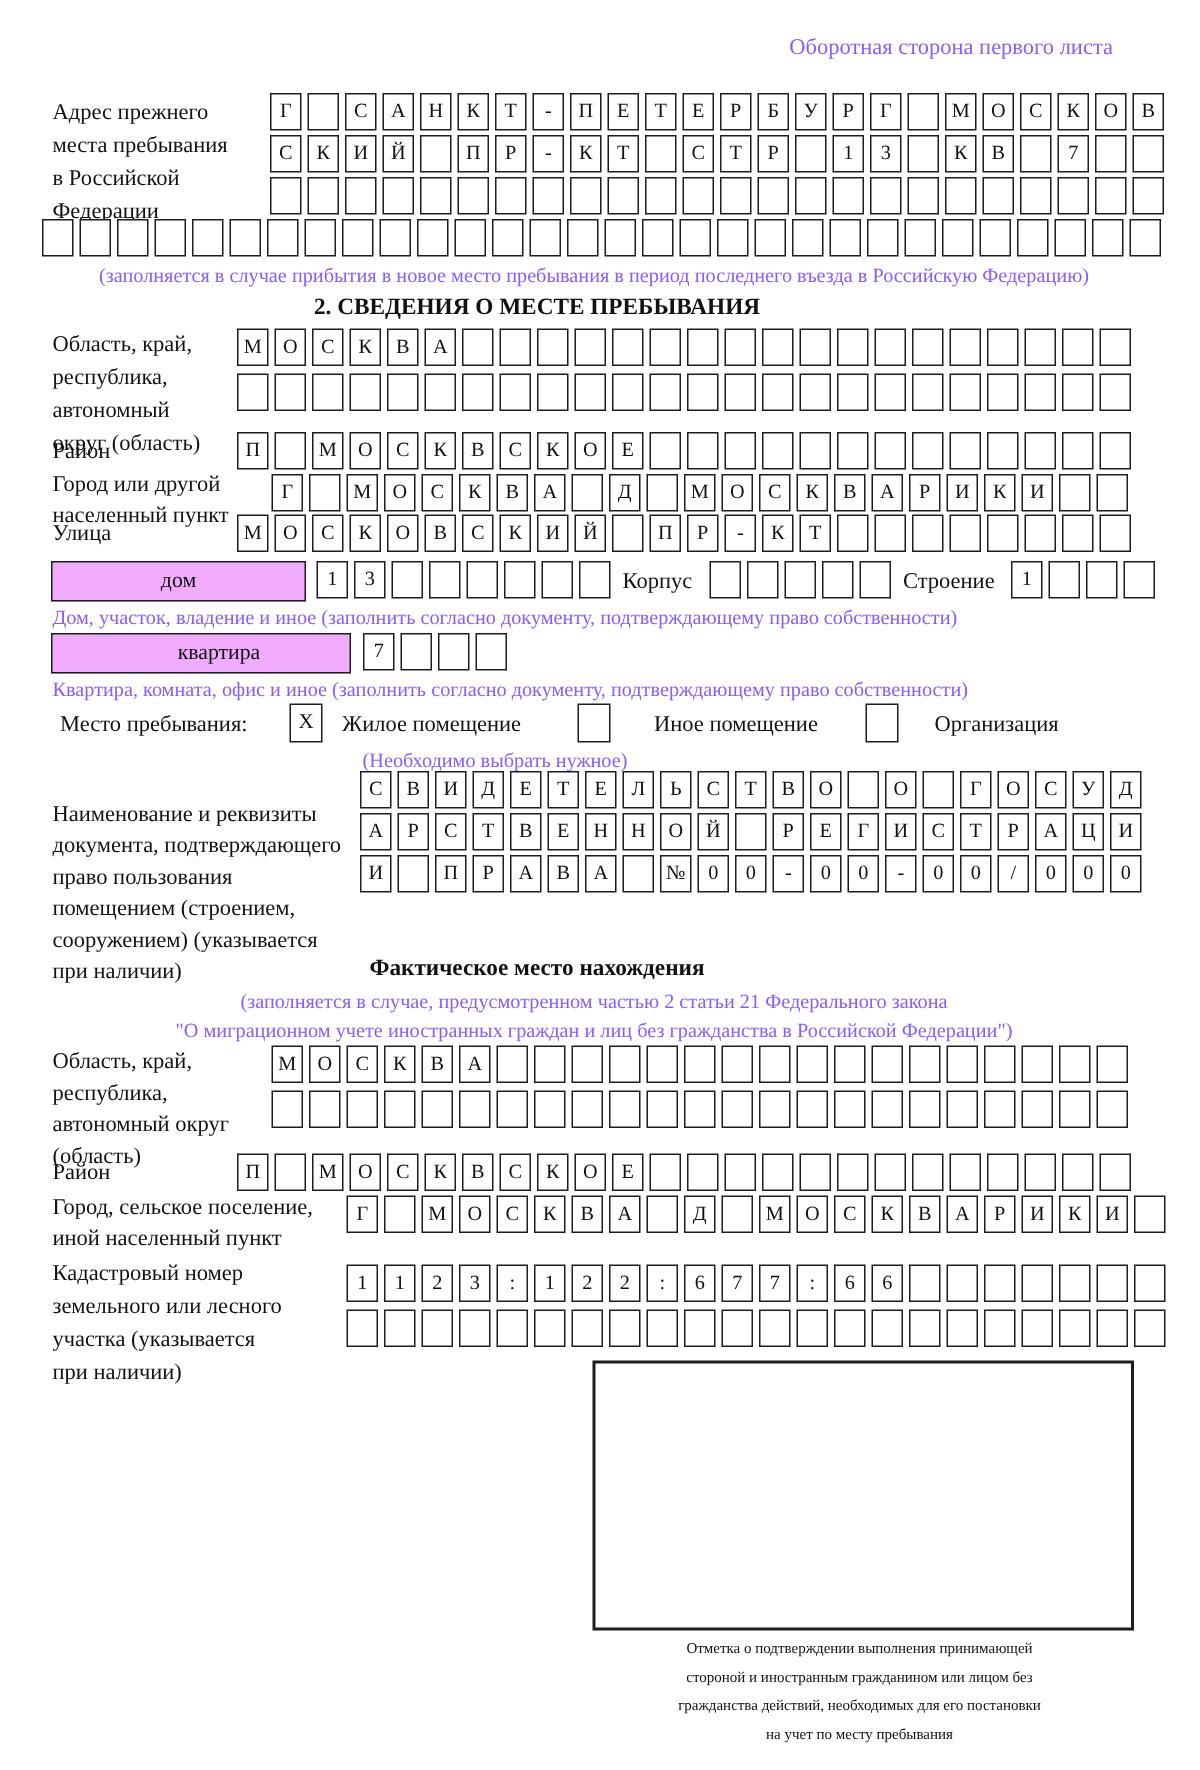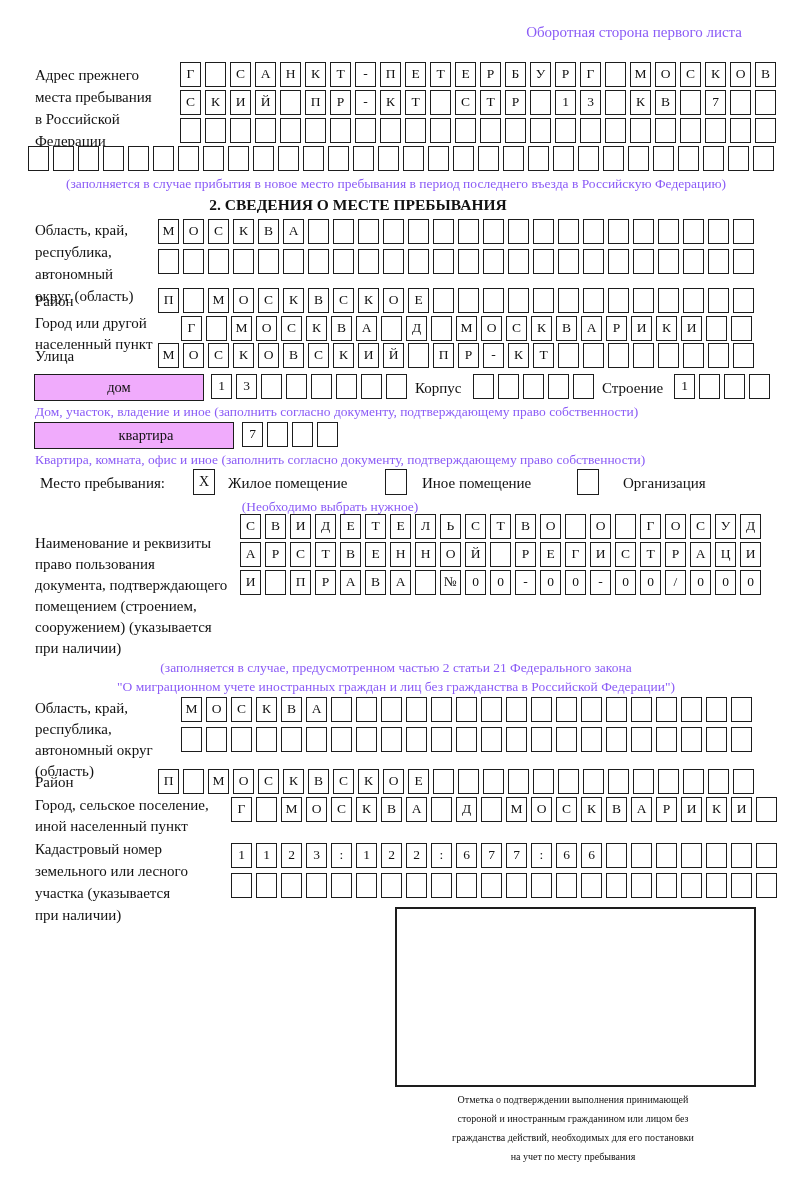--- a/index.html
+++ b/index.html
@@ -344,29 +344,29 @@
       <span class="cell"></span>
       <span class="cell"></span>
       <span class="cell"></span>
     </div>
   <div class="note" style="top:452px;left:35px;">Квартира, комната, офис и иное (заполнить согласно документу, подтверждающему право собственности)</div>
 
   <div class="lbl" style="top:472px;left:40px;">Место пребывания:</div>
   <div class="checkbox" style="top:469px;left:193px;">X</div>
   <div class="lbl" style="top:472px;left:228px;">Жилое помещение</div>
   <div class="checkbox" style="top:469px;left:385px;"></div>
-  <div class="lbl" style="top:472px;left:422px;">Иное помещение</div>
+  <div class="lbl" style="top:472px;left:436px;">Иное помещение</div>
   <div class="checkbox" style="top:469px;left:577px;"></div>
   <div class="lbl" style="top:472px;left:623px;">Организация</div>
   <div class="note" style="top:499px;left:0;width:660px;text-align:center;">(Необходимо выбрать нужное)</div>
 
   <div class="lbl" style="top:517px;left:35px;line-height:21px;margin-top:16px;">
     <div>Наименование и реквизиты</div>
+    <div>документа, подтверждающего</div>
     <div>право пользования</div>
-    <div>документа, подтверждающего</div>
     <div>помещением (строением,</div>
     <div>сооружением) (указывается</div>
     <div>при наличии)</div>
   </div>
   <div class="cellrow" style="top:514px;left:240px;">
       <span class="cell">С</span>
       <span class="cell">В</span>
       <span class="cell">И</span>
       <span class="cell">Д</span>
       <span class="cell">Е</span>
@@ -427,20 +427,21 @@
       <span class="cell">0</span>
       <span class="cell">-</span>
       <span class="cell">0</span>
       <span class="cell">0</span>
       <span class="cell">/</span>
       <span class="cell">0</span>
       <span class="cell">0</span>
       <span class="cell">0</span>
     </div>
 
+  <div class="title" style="top:637px;">Фактическое место нахождения</div>
   <div class="note center" style="top:660px;">(заполняется в случае, предусмотренном частью 2 статьи 21 Федерального закона</div>
   <div class="note center" style="top:679px;">"О миграционном учете иностранных граждан и лиц без гражданства в Российской Федерации")</div>
 
   <div class="lbl" style="top:698px;left:35px;line-height:21px;">
     <div>Область, край,</div>
     <div>республика,</div>
     <div>автономный округ</div>
     <div>(область)</div>
   </div>
   <div class="cellrow" style="top:697px;left:181px;">

